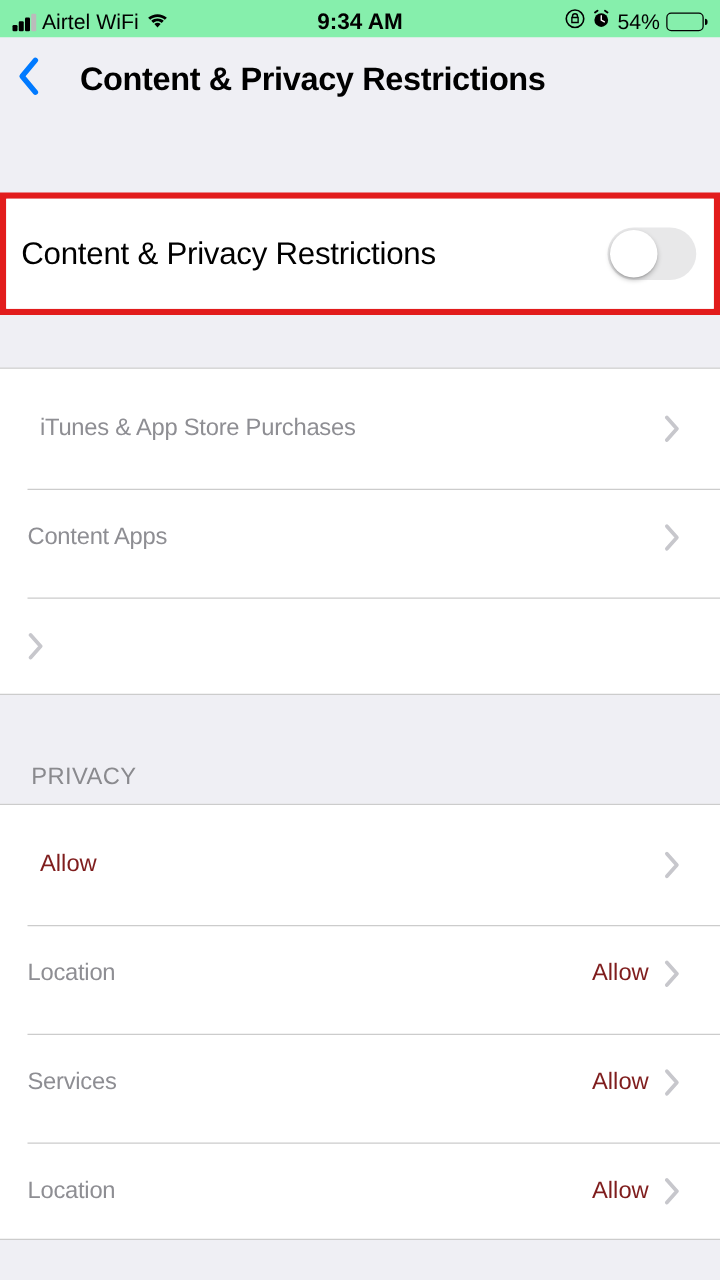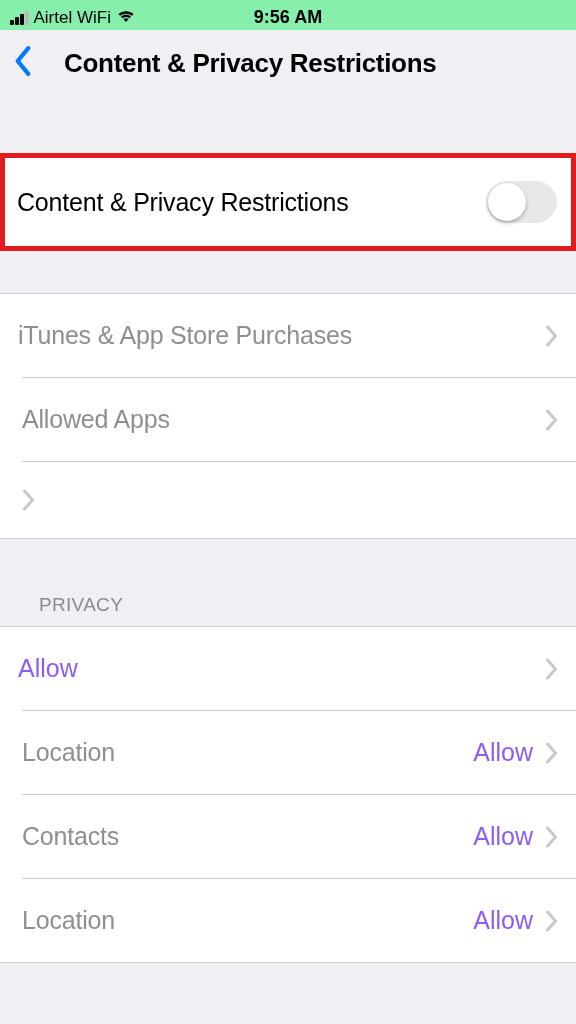--- a/index.html
+++ b/index.html
@@ -148,48 +148,49 @@
     }
     .section-list {
       background: #fff;
       border-top: 1px solid #cccccc;
       border-bottom: 1px solid #cccccc;
     }
     .list-row {
       display: flex;
       align-items: center;
       justify-content: space-between;
-      padding: 27px 18px;
-      font-size: 25px;
+      padding: 27px 32px;
+      font-size: 19px;
       color: #8e8e93;
       cursor: pointer;
+      margin-top: 10px;
     }
     .list-row + .list-row {
       border-top: 1px solid #cccccc;
       margin-left: 22px;
       padding-left: 0;
     }
     .list-row .label {
       flex: 1;
       letter-spacing: -0.2px;
     }
     .list-row .value {
-      color: #8b5cf6;
+      color: #7f1d1d;
       margin-right: 12px;
     }
     .chevron-right {
       color: #c7c7cc;
     }
     .chevron-right svg {
       width: 13px;
       height: 22px;
       display: block;
     }
     .section-header {
-      padding: 55px 25px 10px 39px;
+      padding: 55px 25px 10px 25px;
       font-size: 19px;
       color: #8a8a8e;
       letter-spacing: 0.3px;
     }
     .lock-icon svg {
       width: 16px;
       height: 16px;
     }
     .alarm-icon svg {
       width: 16px;
@@ -207,21 +208,41 @@
       <span class="signal-bar b3"></span>
       <span class="signal-bar b4"></span>
     </span>
     <span>Airtel WiFi</span>
     <span class="wifi-icon">
       <svg viewBox="0 0 24 18">
           <path d="M12 17.5 L9 14 C10.7 12.5 13.3 12.5 15 14 Z M6 11 C9.3 8 14.7 8 18 11 L16 13 C13.7 11 10.3 11 8 13 Z M3 8 C8 3.5 16 3.5 21 8 L19 10 C15 6.5 9 6.5 5 10 Z" fill="#000"></path>
         </svg>
     </span>
   </div>
-  <div class="status-center">9:56 AM</div>
+  <div class="status-center">9:34 AM</div>
+  <div class="status-right">
+    <span class="lock-icon">
+      <svg viewBox="0 0 16 16">
+          <circle cx="8" cy="8" r="7" fill="none" stroke="#000" stroke-width="1.3"></circle>
+          <path d="M6 7 V6 C6 4.9 6.9 4 8 4 C9.1 4 10 4.9 10 6 V7 M5.5 7 H10.5 V11 H5.5 Z" fill="none" stroke="#000" stroke-width="1.1"></path>
+        </svg>
+    </span>
+    <span class="alarm-icon">
+      <svg viewBox="0 0 16 16">
+          <circle cx="8" cy="9" r="5.5" fill="#000"></circle>
+          <path d="M8 5.5 V9 L10.5 10.5" stroke="#fff" stroke-width="1.1" fill="none" stroke-linecap="round"></path>
+          <path d="M3 3 L5 1.5 M13 3 L11 1.5" stroke="#000" stroke-width="1.5" stroke-linecap="round"></path>
+        </svg>
+    </span>
+    <span>54%</span>
+    <span class="battery-icon">
+      <span class="battery-body"><span class="battery-fill"></span></span>
+      <span class="battery-tip"></span>
+    </span>
+  </div>
 </div>
 
 <div class="nav-bar">
   <span class="back-chevron">
     <svg viewBox="0 0 18 30">
         <path d="M14 3 L4 15 L14 27" stroke="#007aff" stroke-width="4" fill="none" stroke-linecap="round" stroke-linejoin="round"></path>
       </svg>
   </span>
   <div class="nav-title">Content &amp; Privacy Restrictions</div>
 </div>
@@ -240,21 +261,21 @@
 <div class="section-list">
   <div class="list-row">
     <span class="label">iTunes &amp; App Store Purchases</span>
     <span class="chevron-right">
       <svg viewBox="0 0 12 22">
           <path d="M2 2 L10 11 L2 20" stroke="#c7c7cc" stroke-width="3" fill="none" stroke-linecap="round" stroke-linejoin="round"></path>
         </svg>
     </span>
   </div>
   <div class="list-row">
-    <span class="label">Allowed Apps</span>
+    <span class="label">Content Apps</span>
     <span class="chevron-right">
       <svg viewBox="0 0 12 22">
           <path d="M2 2 L10 11 L2 20" stroke="#c7c7cc" stroke-width="3" fill="none" stroke-linecap="round" stroke-linejoin="round"></path>
         </svg>
     </span>
   </div>
   <div class="list-row">
     <span class="chevron-right">
       <svg viewBox="0 0 12 22">
           <path d="M2 2 L10 11 L2 20" stroke="#c7c7cc" stroke-width="3" fill="none" stroke-linecap="round" stroke-linejoin="round"></path>
@@ -277,21 +298,21 @@
   <div class="list-row">
     <span class="label">Location</span>
     <span class="value">Allow</span>
     <span class="chevron-right">
       <svg viewBox="0 0 12 22">
           <path d="M2 2 L10 11 L2 20" stroke="#c7c7cc" stroke-width="3" fill="none" stroke-linecap="round" stroke-linejoin="round"></path>
         </svg>
     </span>
   </div>
   <div class="list-row">
-    <span class="label">Contacts</span>
+    <span class="label">Services</span>
     <span class="value">Allow</span>
     <span class="chevron-right">
       <svg viewBox="0 0 12 22">
           <path d="M2 2 L10 11 L2 20" stroke="#c7c7cc" stroke-width="3" fill="none" stroke-linecap="round" stroke-linejoin="round"></path>
         </svg>
     </span>
   </div>
   <div class="list-row">
     <span class="label">Location</span>
     <span class="value">Allow</span>

